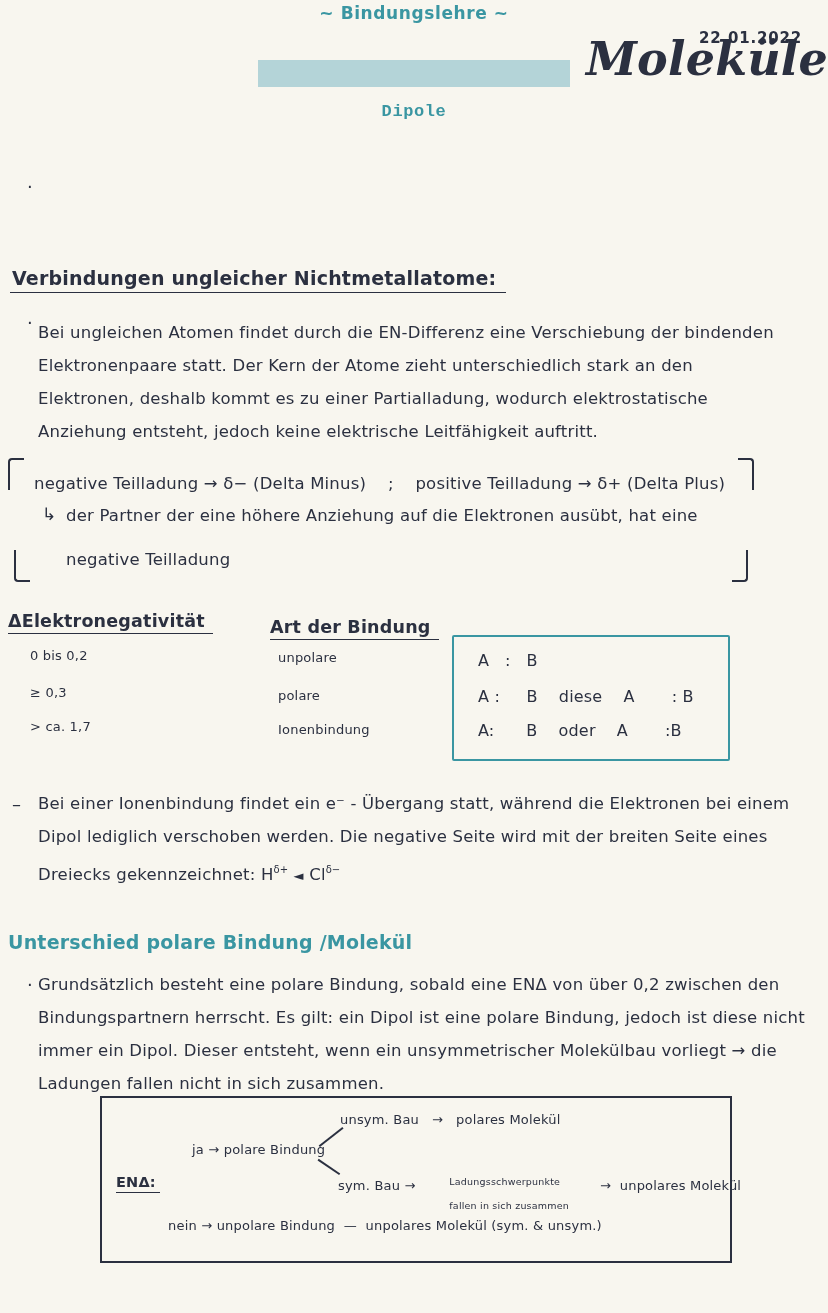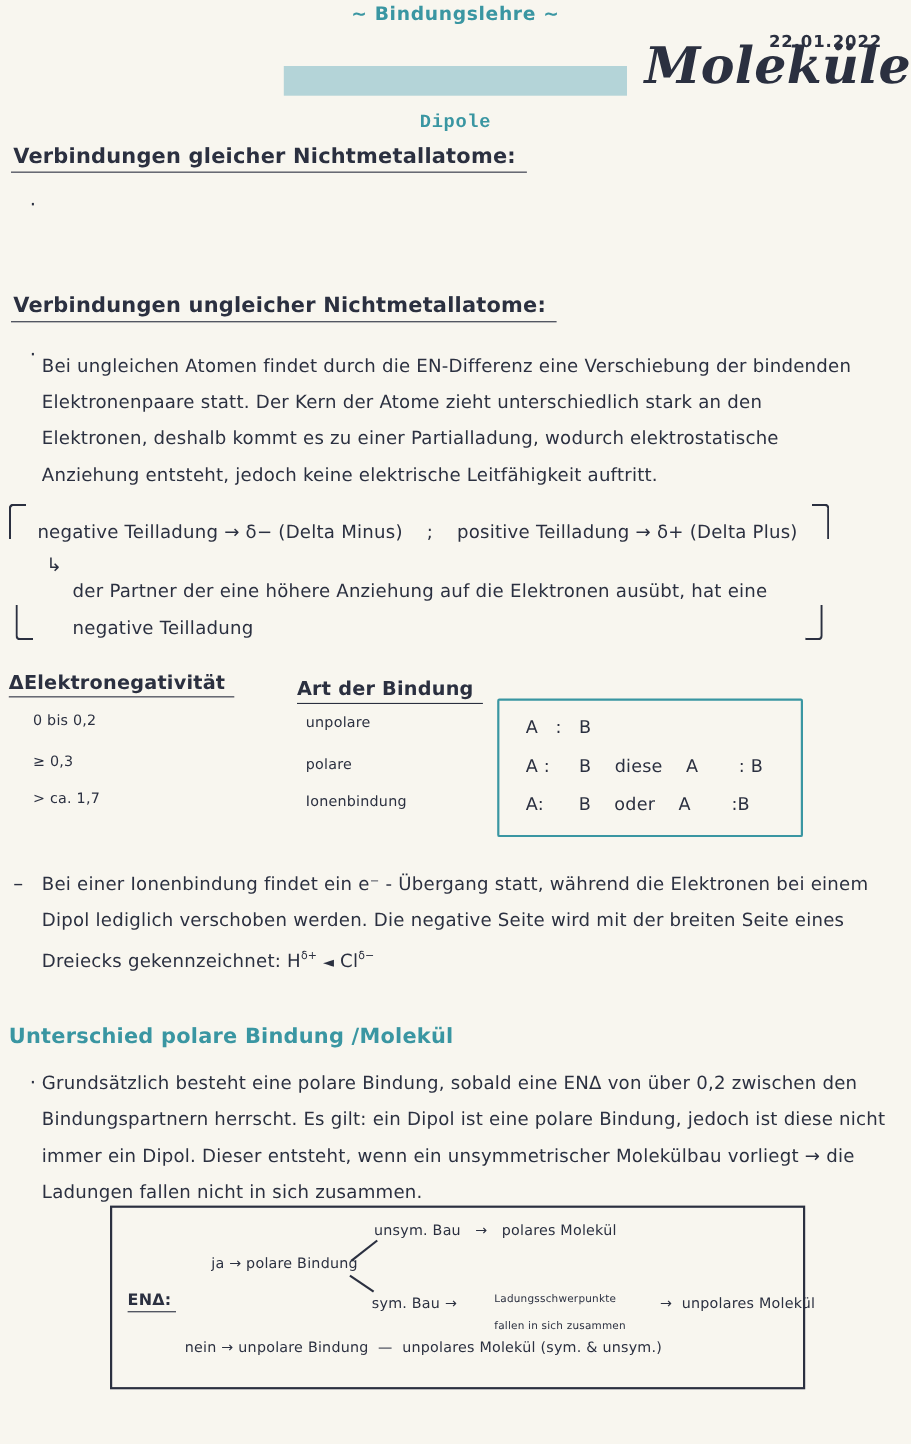--- a/index.html
+++ b/index.html
@@ -38,21 +38,21 @@
   .p-unequal{top:316px;width:744px;}
   
   .charge{position:absolute;left:8px;top:458px;width:746px;height:124px;}
   .corner{position:absolute;width:16px;height:32px;border-color:var(--ink);}
   .c-tl{left:0;top:0;border-left:2.5px solid;border-top:2.5px solid;border-top-left-radius:4px;}
   .c-tr{right:0;top:0;border-right:2.5px solid;border-top:2.5px solid;border-top-right-radius:4px;}
   .c-bl{left:6px;bottom:0;border-left:2.5px solid;border-bottom:2.5px solid;border-bottom-left-radius:4px;}
   .c-br{right:6px;bottom:0;border-right:2.5px solid;border-bottom:2.5px solid;border-bottom-right-radius:4px;}
   .charge-line1{position:absolute;left:26px;top:16px;font-size:16.5px;white-space:pre;}
   .charge-hook{position:absolute;left:34px;top:46px;font-size:17px;}
-  .charge-line2{position:absolute;left:58px;top:63px;width:666px;font-size:16.5px;line-height:33px;}
+  .charge-line2{position:absolute;left:58px;top:36px;width:666px;font-size:16.5px;line-height:44px;}
   
   .tbl-head{position:absolute;font-size:17.5px;font-weight:600;
     border-bottom:1.8px solid var(--ink);padding:0 8px 2px 0;}
   .th1{left:8px;top:611px;}
   .th2{left:270px;top:617px;}
   .tbl-cell{position:absolute;font-size:13px;}
   .c1{left:30px;} .c2{left:278px;}
   .r0a{top:648px;} .r1a{top:685px;} .r2a{top:719px;}
   .r0b{top:650px;} .r1b{top:688px;} .r2b{top:722px;}
   .ab-box{position:absolute;left:452px;top:635px;width:278px;height:126px;
@@ -91,21 +91,20 @@
 
   <div class="top-note">~ Bindungslehre ~</div>
   <div class="date">22.01.2022</div>
 
   <div class="title-wrap">
     <div class="title-highlight"></div>
     <div class="title-text">Moleküle</div>
   </div>
   <div class="subtitle">Dipole</div>
 
-  <div class="sec-head h-equal">Verbindungen gleicher Nichtmetallatome:</div>
   <span class="bullet-dot b1">·</span>
 
   <div class="sec-head h-unequal">Verbindungen ungleicher Nichtmetallatome:</div>
   <span class="bullet-dot b2">·</span>
   <div class="para p-unequal">Bei ungleichen Atomen findet durch die EN-Differenz eine Verschiebung der bindenden Elektronenpaare statt. Der Kern der Atome zieht unterschiedlich stark an den Elektronen, deshalb kommt es zu einer Partialladung, wodurch elektrostatische Anziehung entsteht, jedoch keine elektrische Leitfähigkeit auftritt.</div>
 
   <div class="charge">
     <div class="corner c-tl"></div>
     <div class="corner c-tr"></div>
     <div class="corner c-bl"></div>

